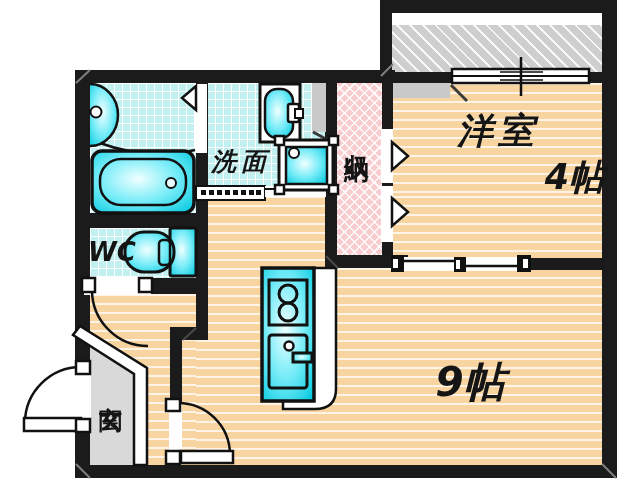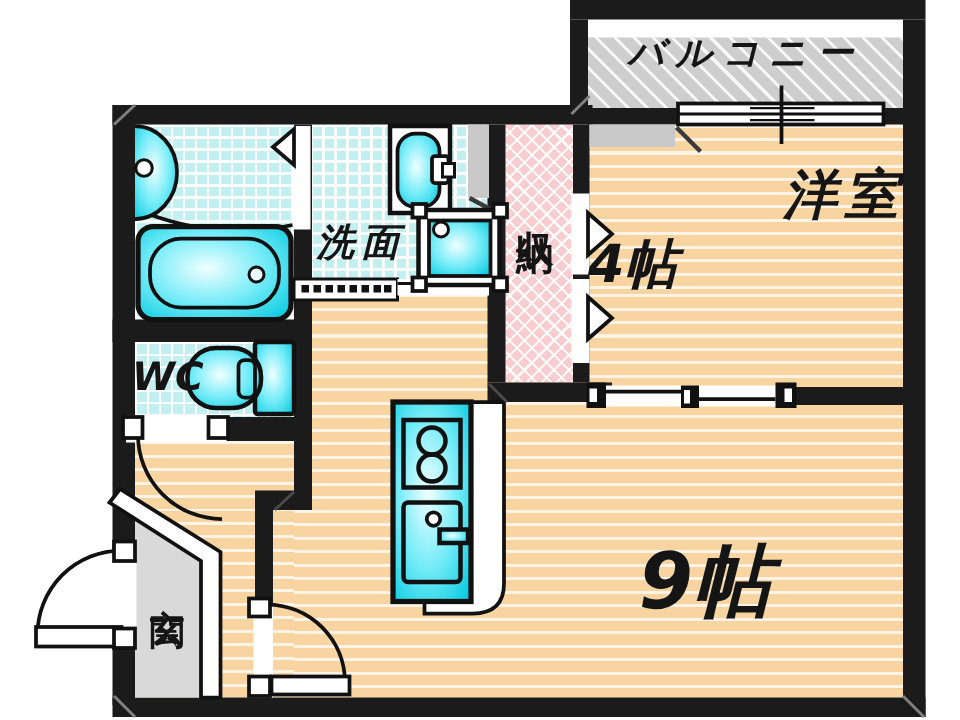--- a/index.html
+++ b/index.html
@@ -201,21 +201,20 @@
     <g stroke="#808080" stroke-width="2">
       <path d="M76,83 L90,70"></path>
       <path d="M76,464 L90,478"></path>
       <path d="M602,464 L616,478"></path>
       <path d="M381,76 L393,64"></path>
       <path d="M183,340 L196,328" stroke="#4a4a4a"></path>
       <path d="M326,256 L338,268" stroke="#4a4a4a"></path>
     </g>
   </svg>
 
-  <div class="lbl" style="left:392px;top:23px;width:210px;text-align:center;font-size:24px;letter-spacing:7px">バルコニー</div>
-  <div class="lbl" style="left:392px;top:113px;width:212px;text-align:right;font-size:36px;letter-spacing:5px">洋室</div>
-  <div class="lbl" style="left:392px;top:160px;width:212px;text-align:left;font-size:35px">4帖</div>
-  <div class="lbl" style="left:375px;top:362px;width:190px;text-align:center;font-size:52px">9帖</div>
+  <div class="lbl" style="left:392px;top:113px;width:212px;text-align:center;font-size:36px;letter-spacing:5px">洋室</div>
+  <div class="lbl" style="left:392px;top:160px;width:212px;text-align:right;font-size:35px">4帖</div>
+  <div class="lbl" style="left:375px;top:362px;width:190px;text-align:center;font-size:41px">9帖</div>
   <div class="lbl" style="left:211px;top:149px;font-size:25px;letter-spacing:5px">洗面</div>
   <div class="lbl" style="left:88px;top:239px;font-size:26px">WC</div>
   <div class="lbl vert" style="left:344px;top:133px;font-size:25px">収納</div>
   <div class="lbl vert" style="left:99px;top:387px;font-size:23px">玄関</div>
 </div>
 
 </body></html>

